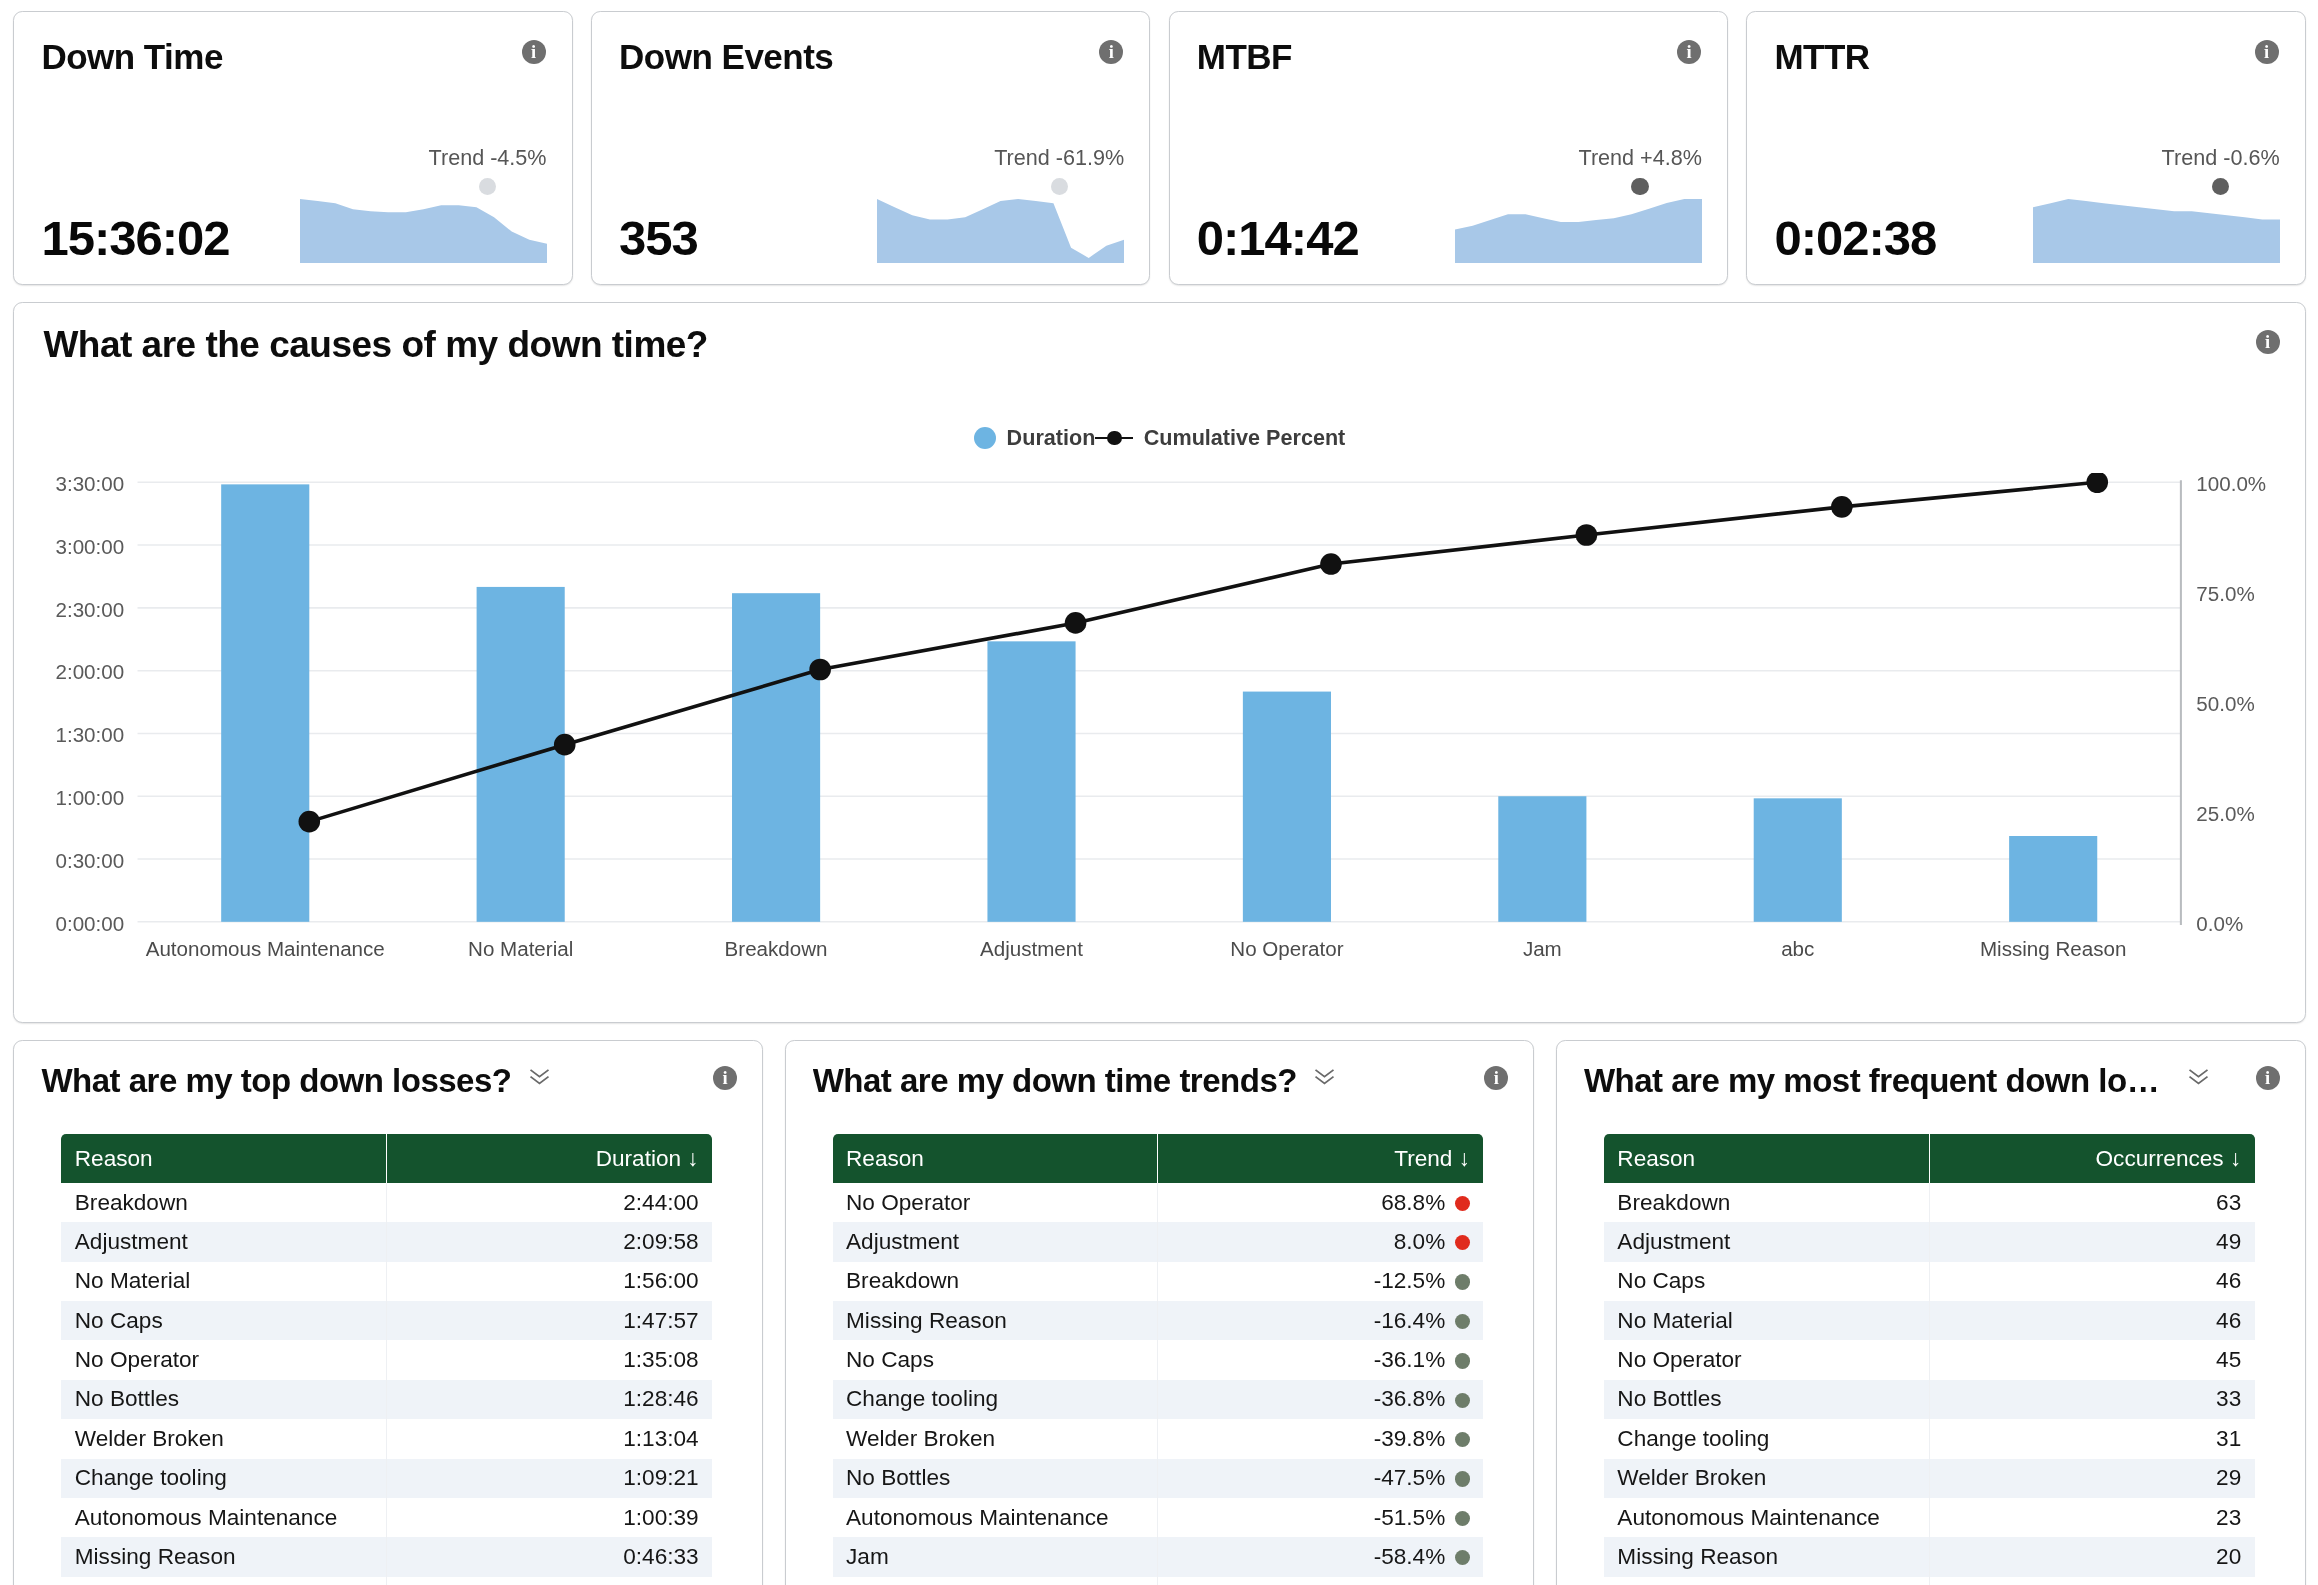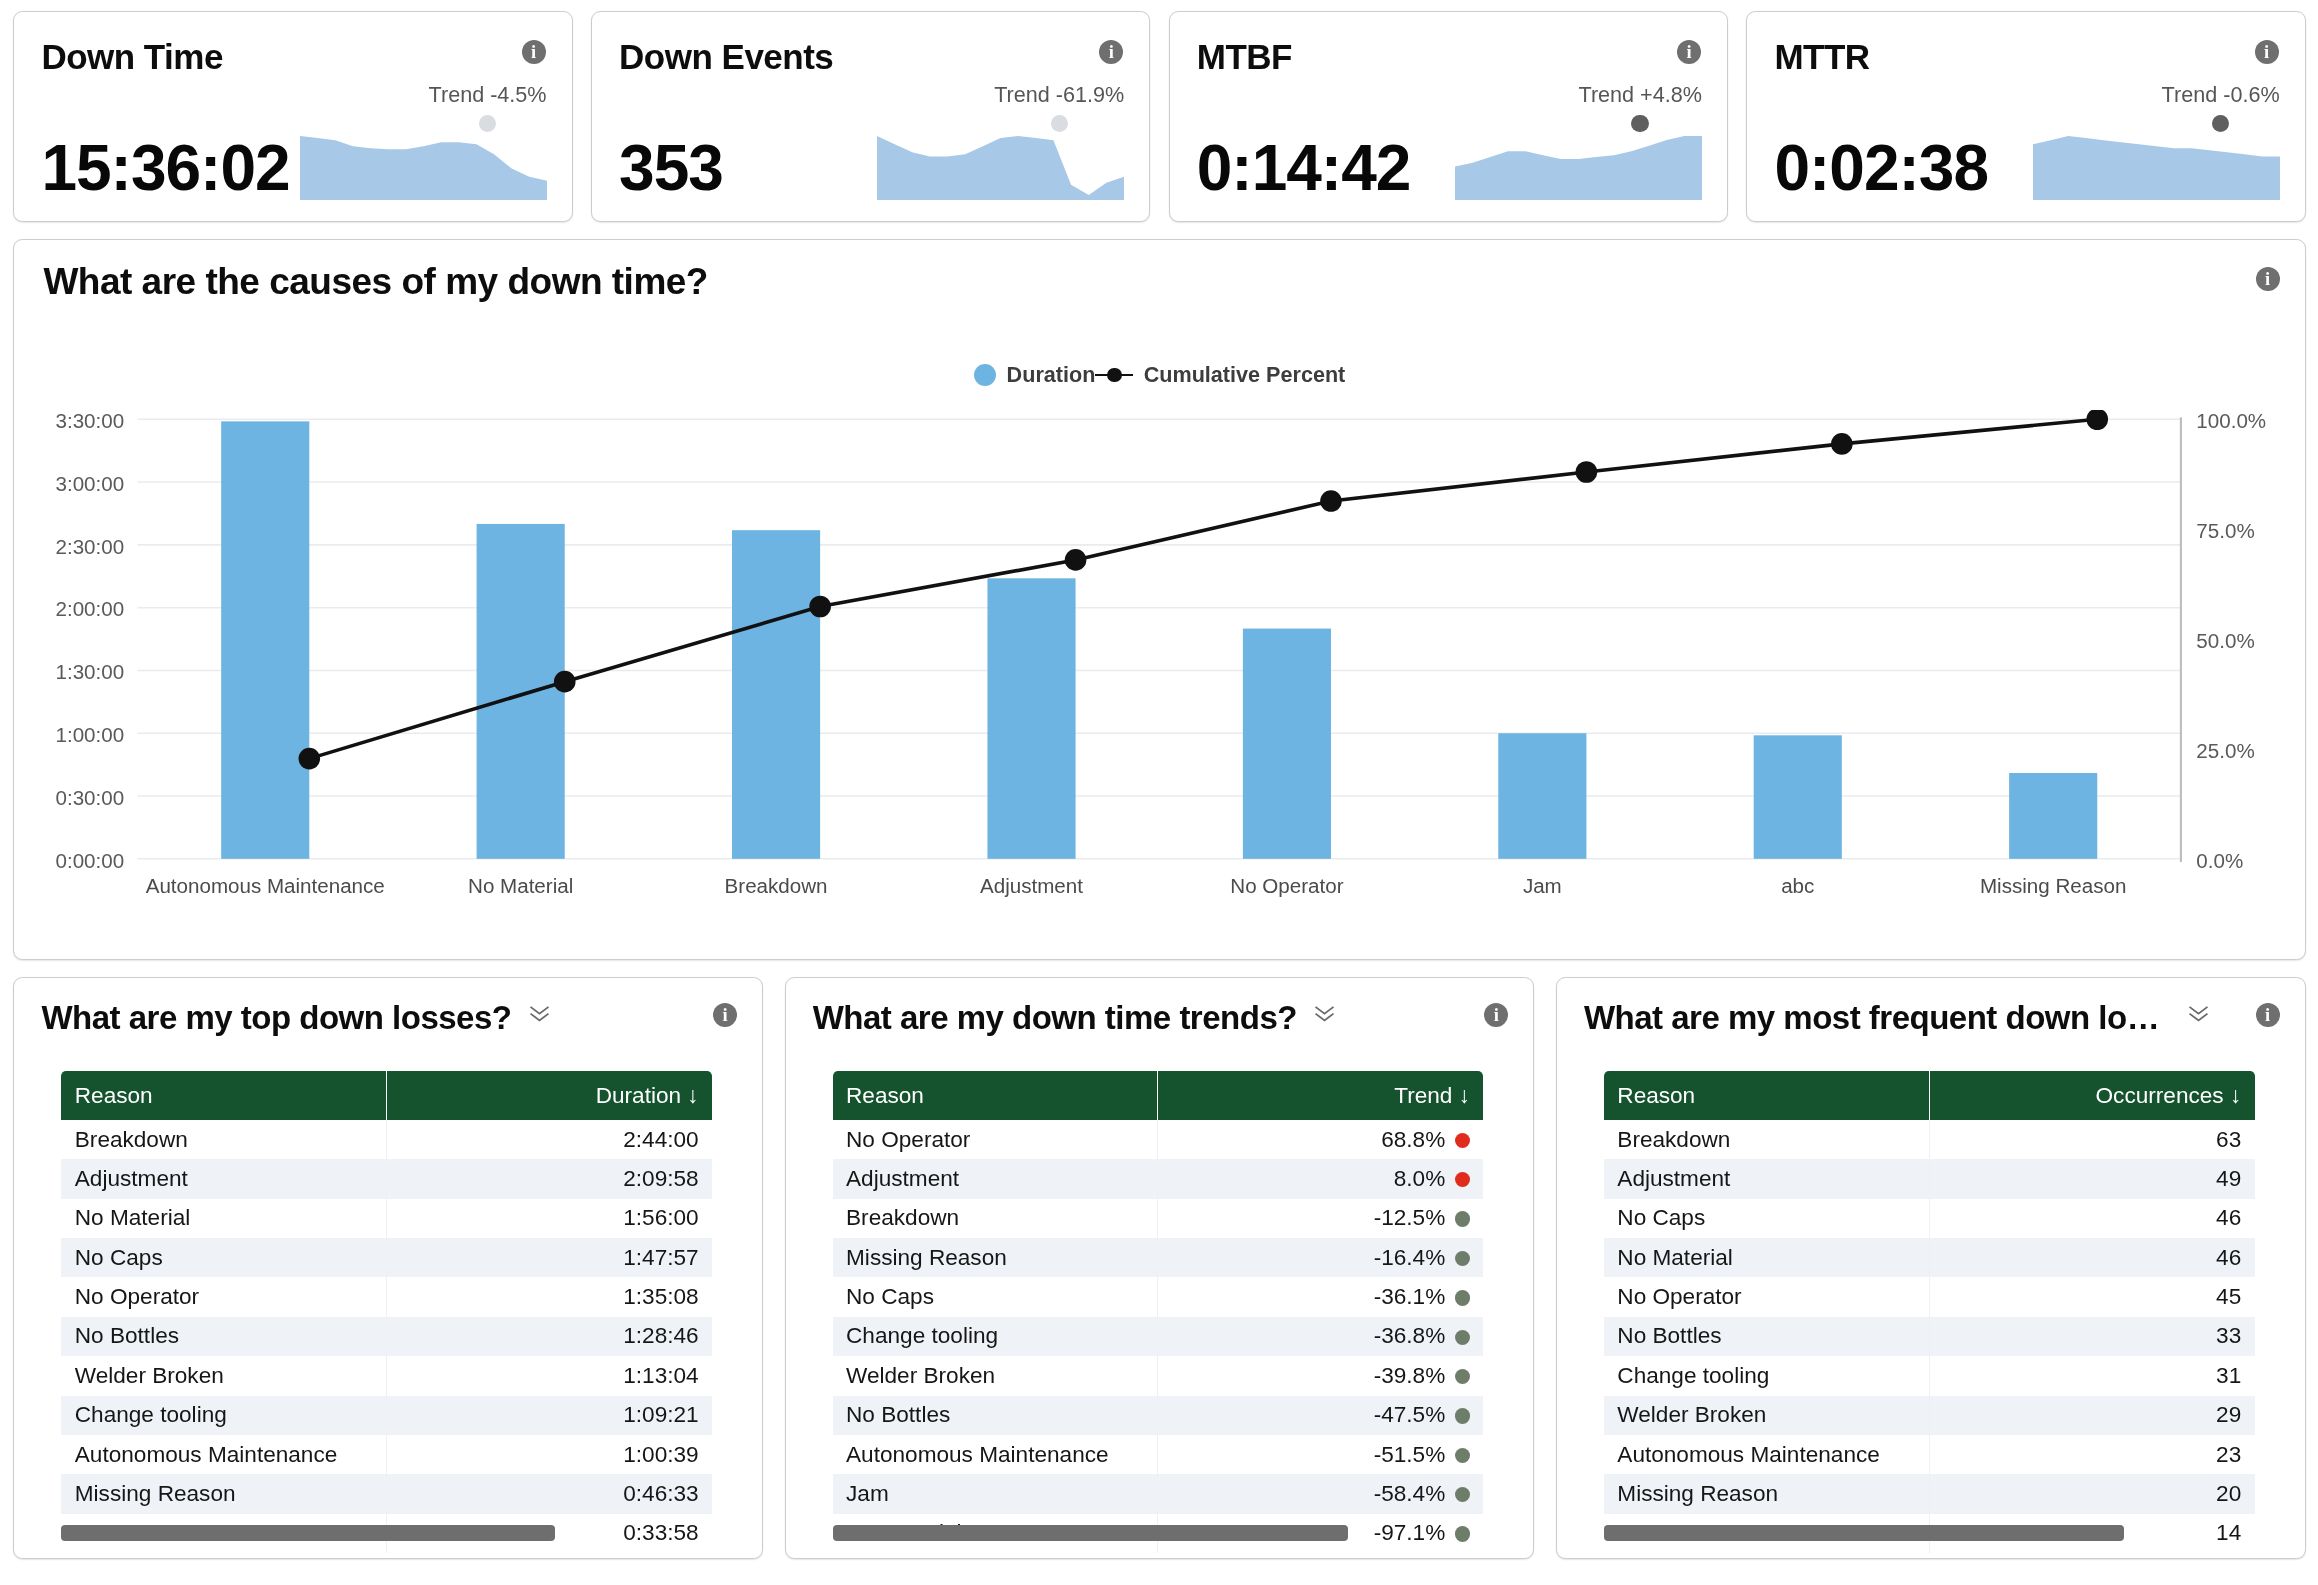--- a/index.html
+++ b/index.html
@@ -29,31 +29,31 @@
     font-family:"Liberation Serif",serif;
     font-weight:bold;
     font-size:18.5px;
     line-height:24px;
     text-align:center;
     cursor:pointer;
     user-select:none;
   }
 
   
-  .kpi-row{display:flex;gap:18.5px;height:211px;}
+  .kpi-row{display:flex;gap:18.5px;height:274px;}
   .kpi-card{flex:1;position:relative;}
   .kpi-title{
     position:absolute;left:27px;top:25px;
     font-size:35px;font-weight:bold;color:#0d0d0d;letter-spacing:-0.5px;
     white-space:nowrap;
   }
   .kpi-card .info-icon{right:26px;top:28px;}
   .kpi-value{
     position:absolute;left:27px;bottom:21.6px;
-    font-size:64px;font-weight:bold;color:#080808;letter-spacing:-1px;
+    font-size:49px;font-weight:bold;color:#080808;letter-spacing:-1px;
     line-height:1;
     white-space:nowrap;
   }
   .kpi-spark-wrap{
     position:absolute;right:25px;bottom:21.6px;
     width:247px;height:118px;
   }
   .kpi-trend{
     position:absolute;right:0;top:0;
     display:flex;align-items:center;gap:7.2px;

